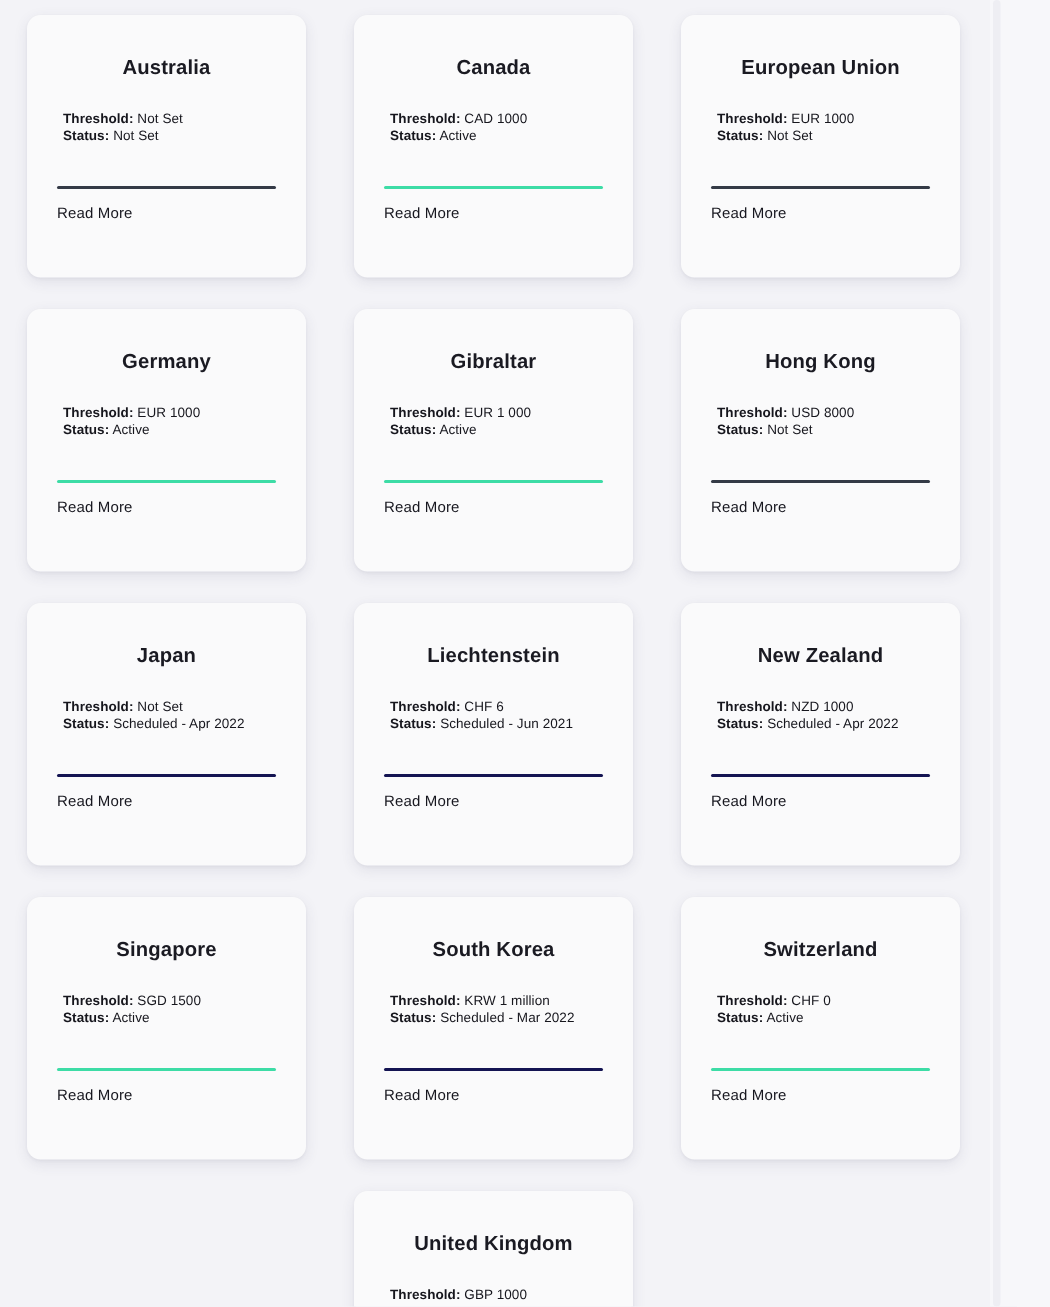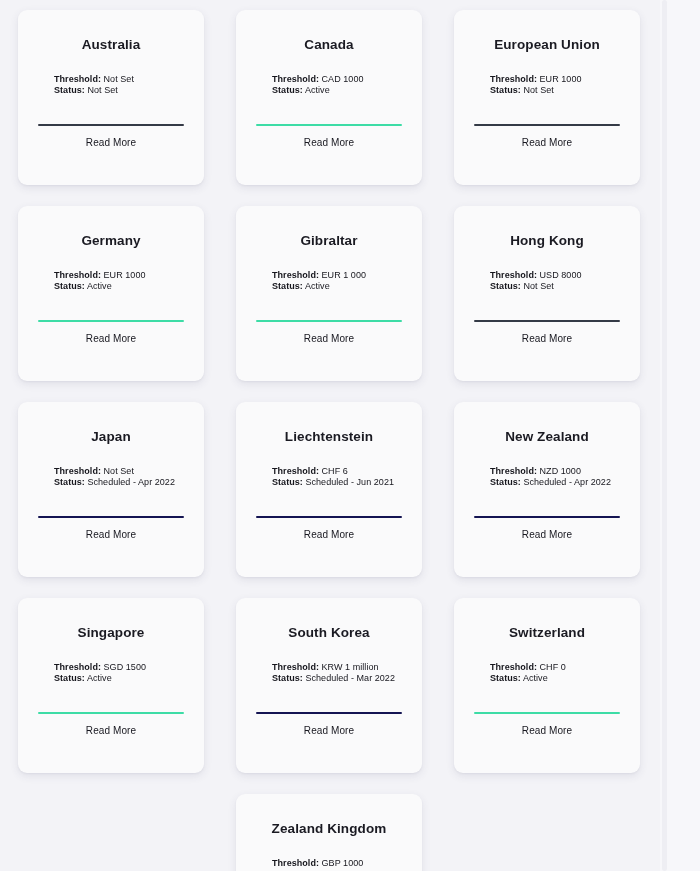--- a/index.html
+++ b/index.html
@@ -79,21 +79,21 @@
     line-height: 1.2;
     letter-spacing: 0.1px;
     margin: 0 0 21px 0;
     white-space: nowrap;
   }
 
   .card-field {
     font-size: 9px;
     color: #16161d;
     line-height: 1.25;
-    margin: 0 0 14px 16px;
+    margin: 0 0 14px 4px;
     text-align: left;
     letter-spacing: 0.05px;
   }
   .card-field:nth-of-type(2) {
     margin-bottom: 0;
   }
   .field-label {
     font-weight: 700;
   }
   .field-value {
@@ -107,21 +107,20 @@
     background: #343a46;
   }
   .card-divider.status-active   { background: #3ddca6; }
   .card-divider.status-scheduled{ background: #141452; }
   .card-divider.status-notset   { background: #343a46; }
 
   .read-more {
     font-size: 10px;
     font-weight: 400;
     color: #17171f;
-    text-align: center;
     padding: 11px 0 0 0;
     cursor: pointer;
     letter-spacing: 0.1px;
     text-decoration: none;
     display: block;
   }
 
   
   .card.partial {
     min-height: 175px;
@@ -214,18 +213,18 @@
         <a class="read-more" href="#">Read More</a>
       </div>
       <div class="card">
         <div class="card-title">Switzerland</div>
         <div class="card-field"><span class="field-label">Threshold:</span> <span class="field-value">CHF 0</span></div>
         <div class="card-field"><span class="field-label">Status:</span> <span class="field-value">Active</span></div>
         <div class="card-divider status-active" style="background: rgb(61, 220, 166);"></div>
         <a class="read-more" href="#">Read More</a>
       </div>
       <div class="card partial" style="grid-column-start: 2;">
-        <div class="card-title">Zealand Kingdom</div>
+        <div class="card-title">United Kingdom</div>
         <div class="card-field"><span class="field-label">Threshold:</span> <span class="field-value">GBP 1000</span></div>
       </div>
     </div>
 
 </div>
 
 </body></html>

